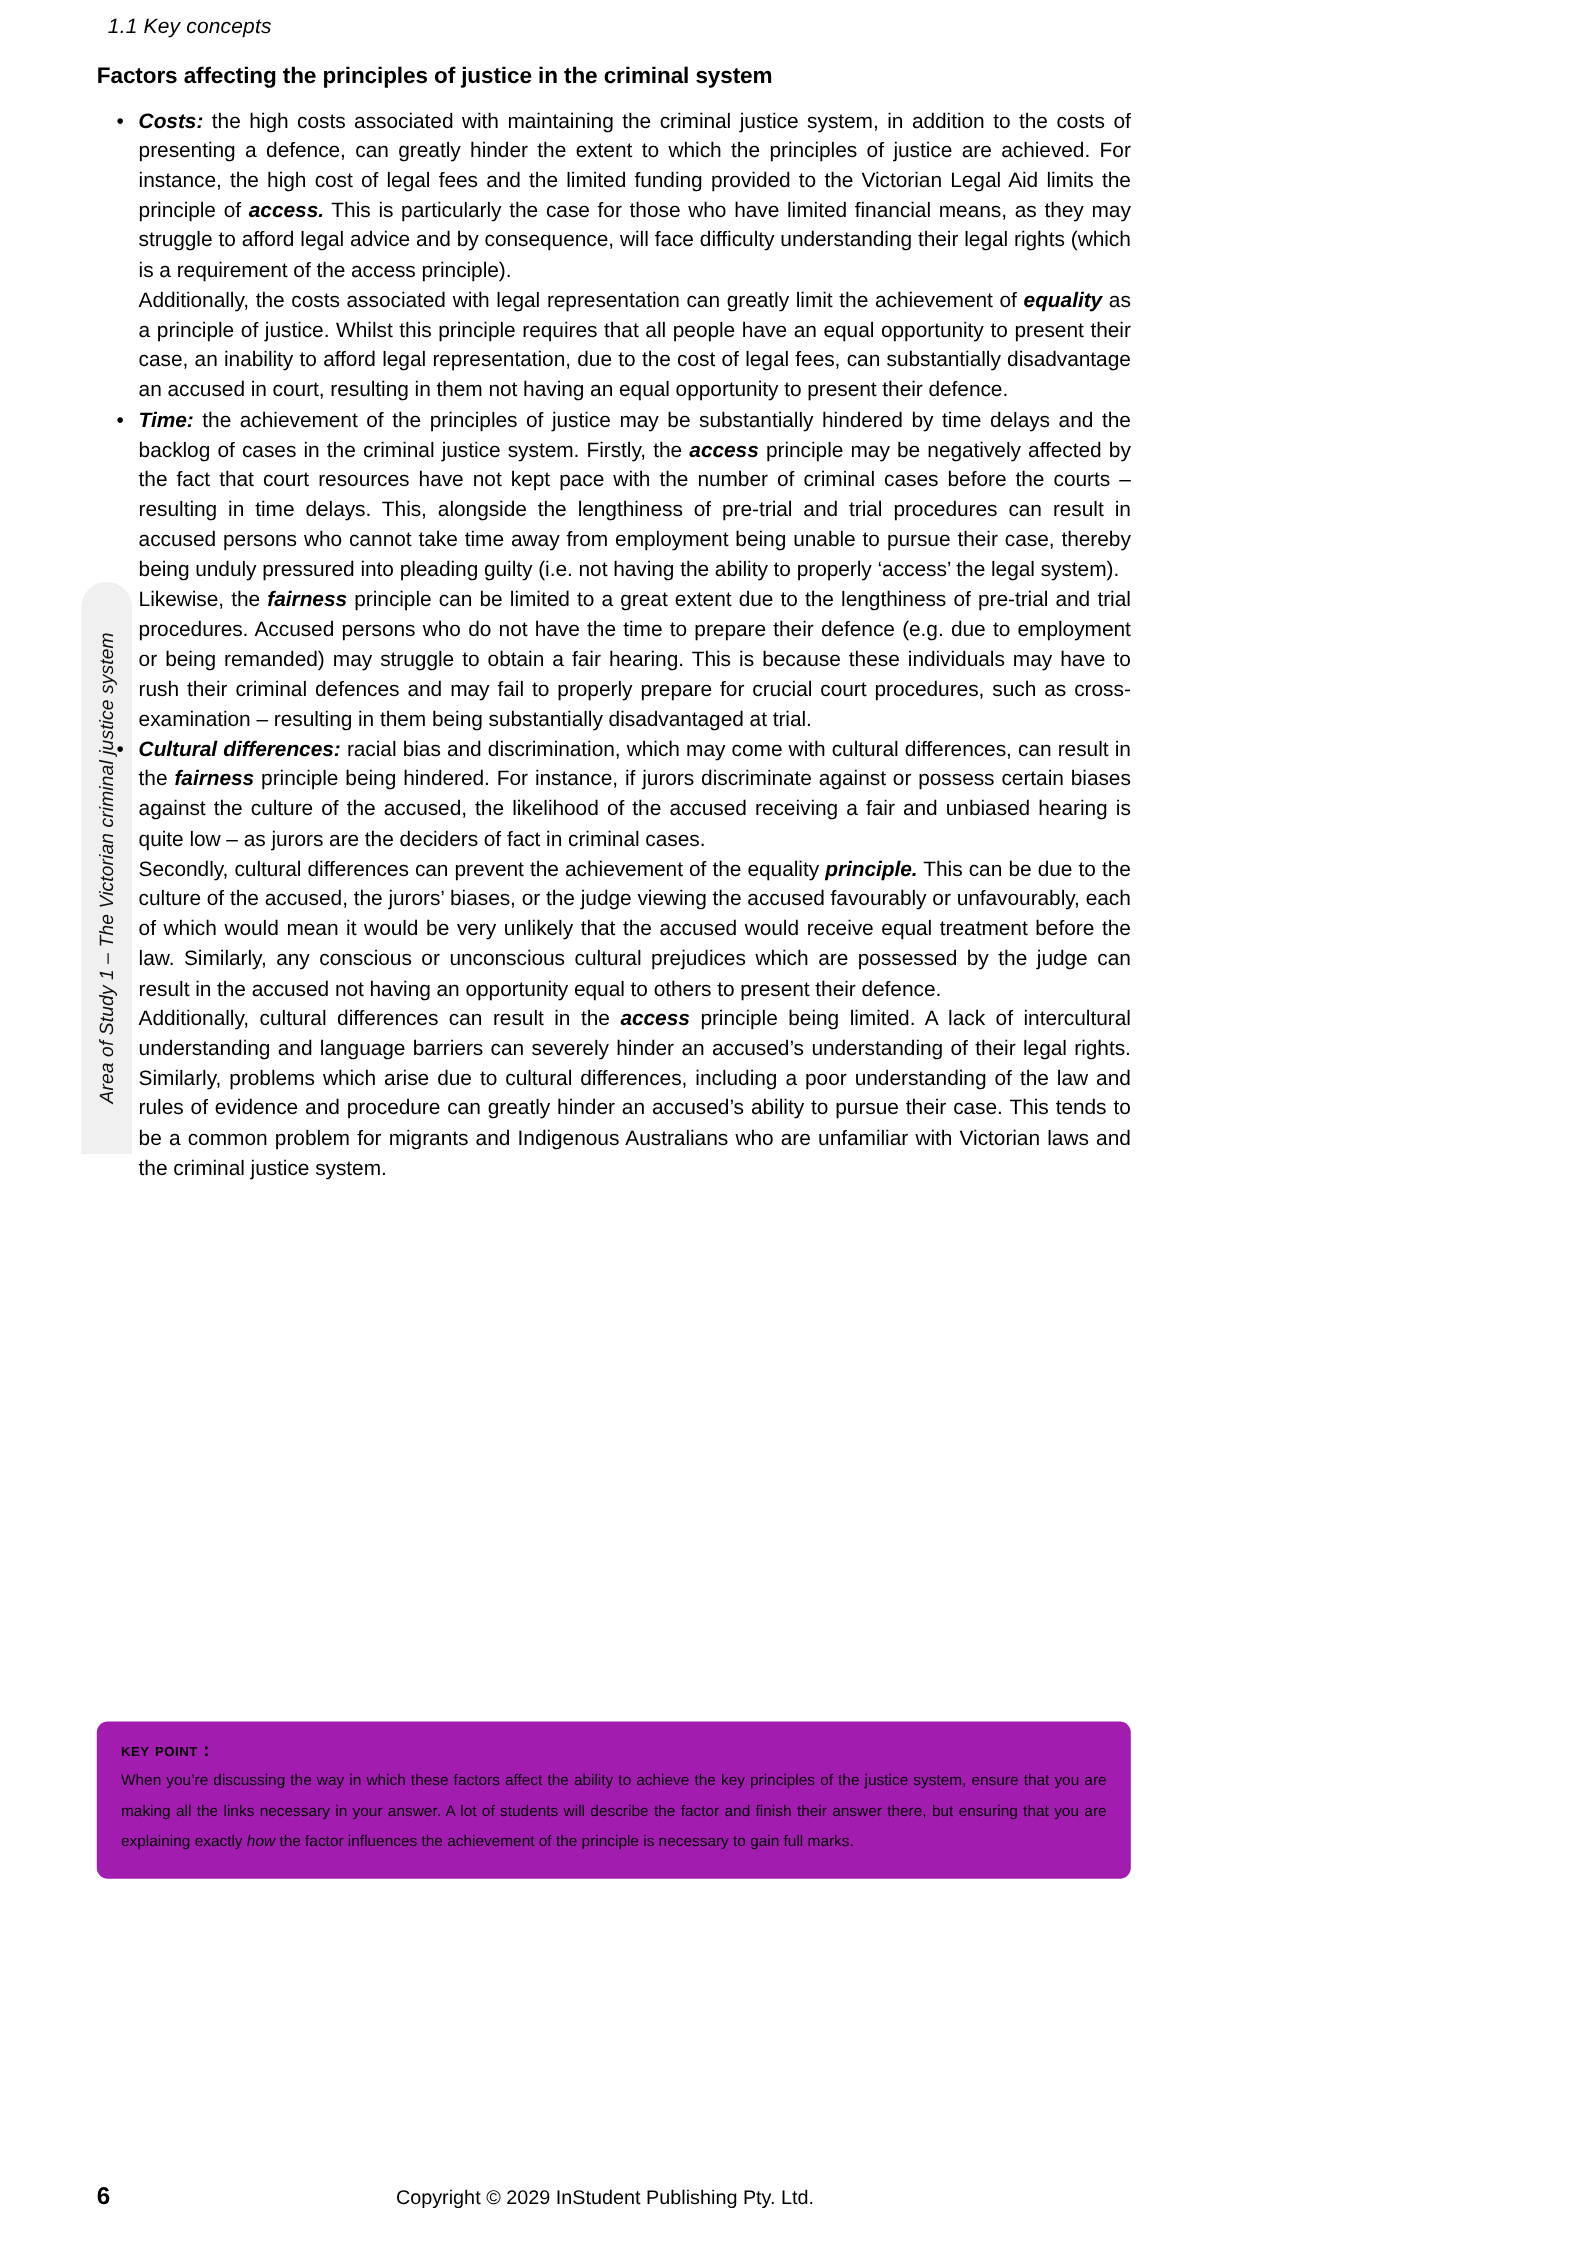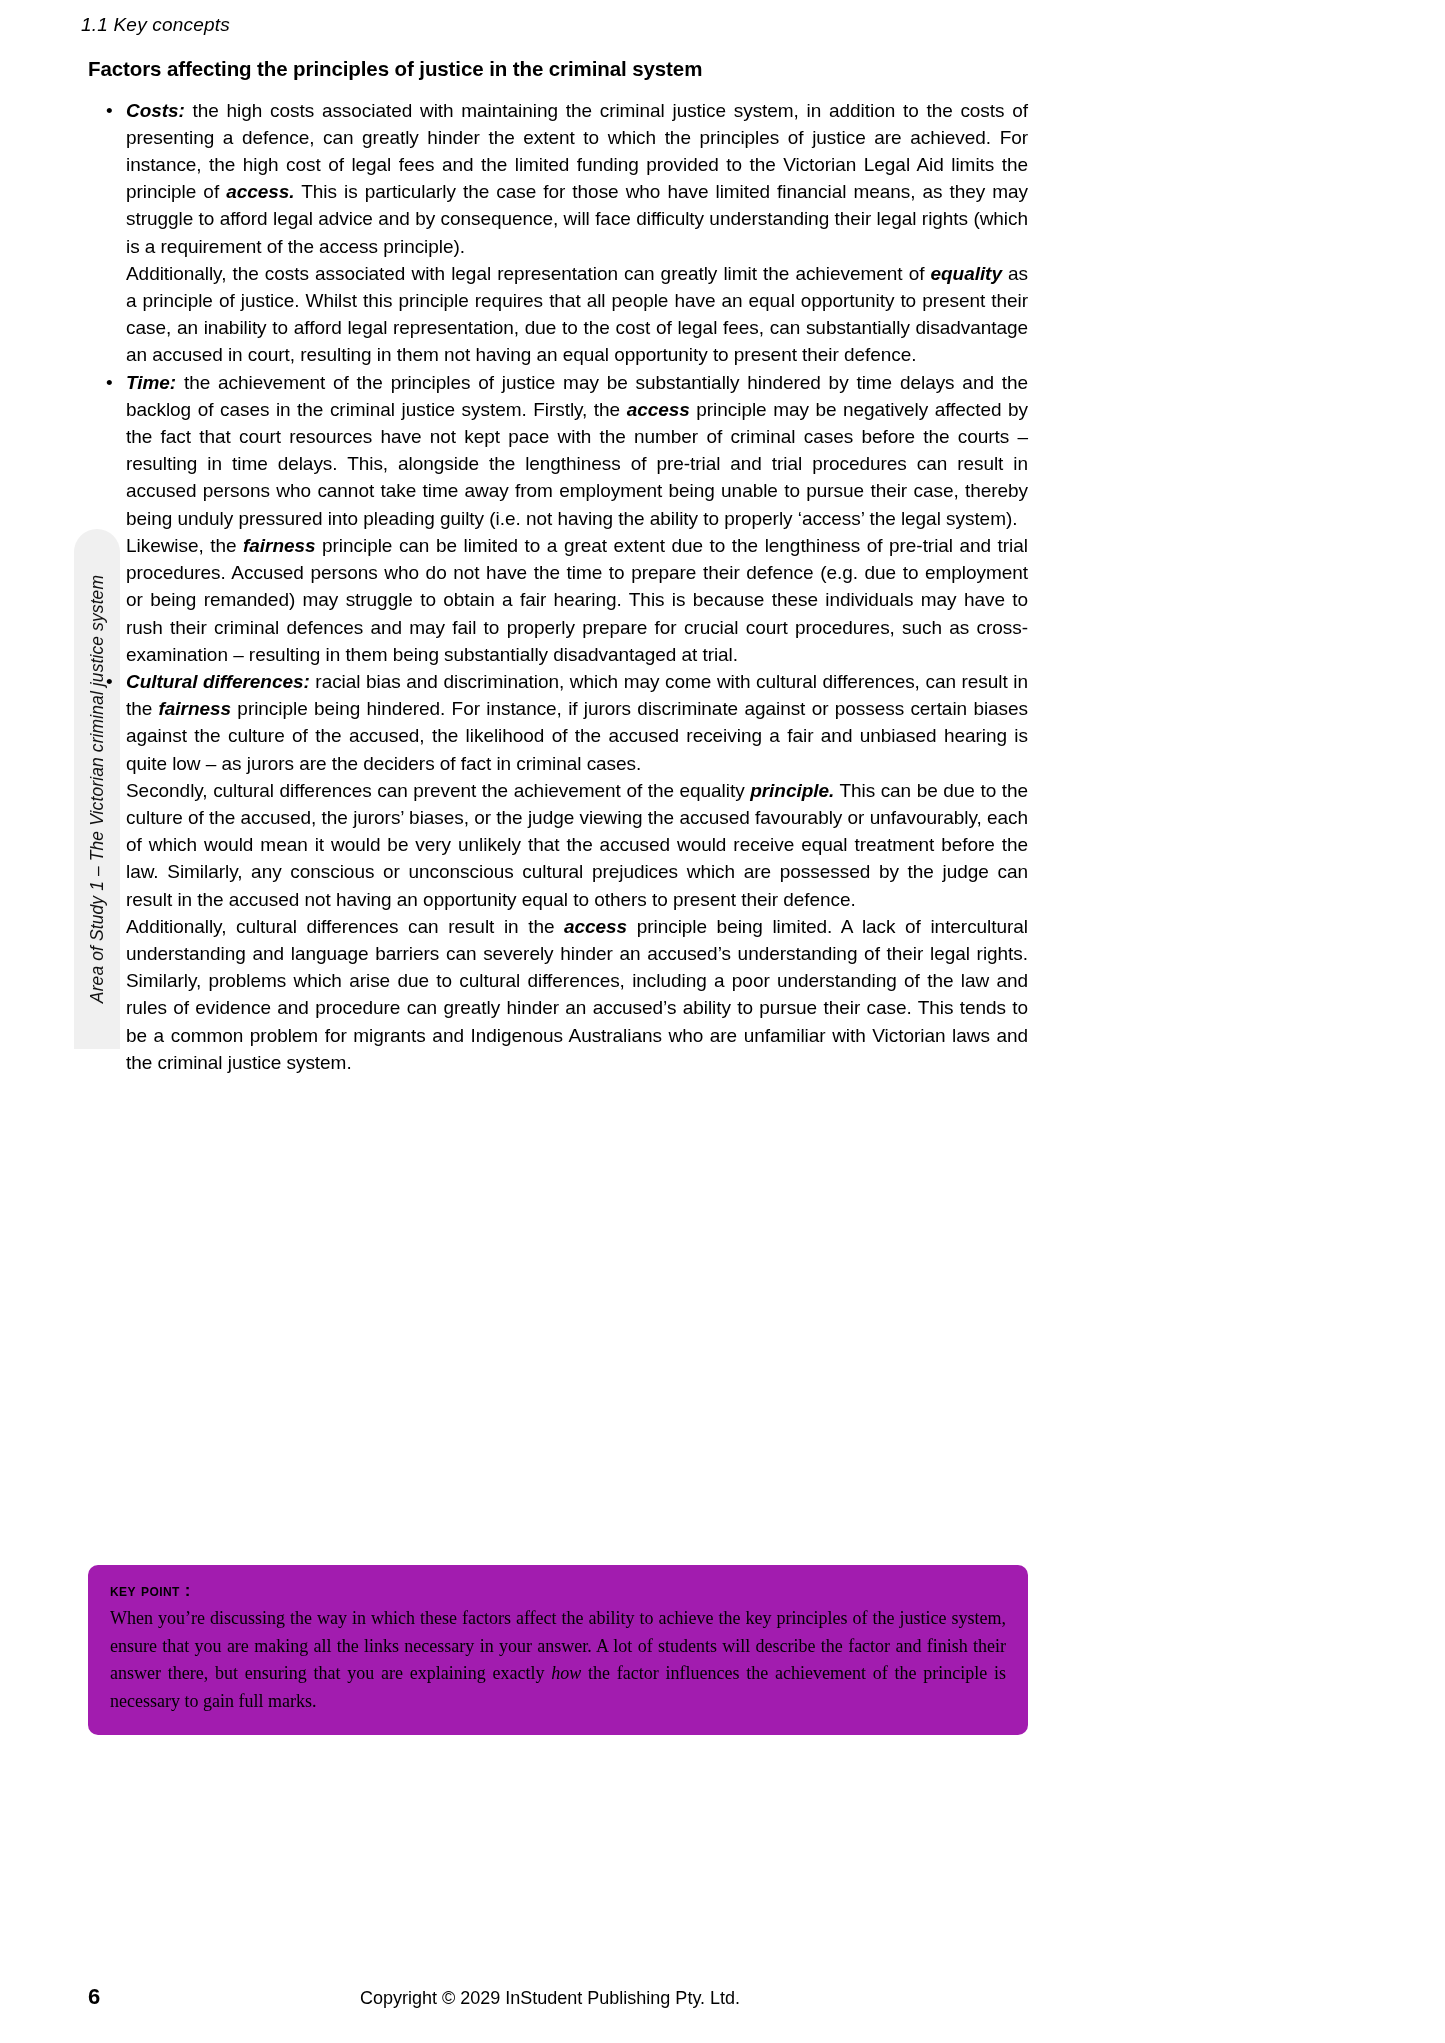--- a/index.html
+++ b/index.html
@@ -12,21 +12,21 @@
     height: 2043px;
     position: relative;
     font-family: "Liberation Sans", sans-serif;
     color: #000000;
     overflow: hidden;
   }
 
   
   .running-head {
     position: absolute;
-    left: 81px;
+    left: 98px;
     top: 14px;
     font-style: italic;
     font-size: 19px;
     letter-spacing: 0.2px;
     color: #000;
   }
 
   
   .side-tab {
     position: absolute;
@@ -114,25 +114,24 @@
     font-weight: bold;
     font-size: 17px;
     font-variant: small-caps;
     text-transform: lowercase;
     letter-spacing: 0.4px;
     margin: 0 0 4px 0;
   }
   .keypoint-title::first-letter { font-size: 17px; }
   .keypoint-body {
     margin: 0;
-    font-size: 18px;
+    font-size: 14px;
     line-height: 27.5px;
     text-align: justify;
     text-align-last: left;
-    font-family: Liberation Serif, serif;
   }
 
   
   .footer {
     position: absolute;
     left: 0;
     top: 1984px;
     width: 1445px;
     height: 40px;
   }

